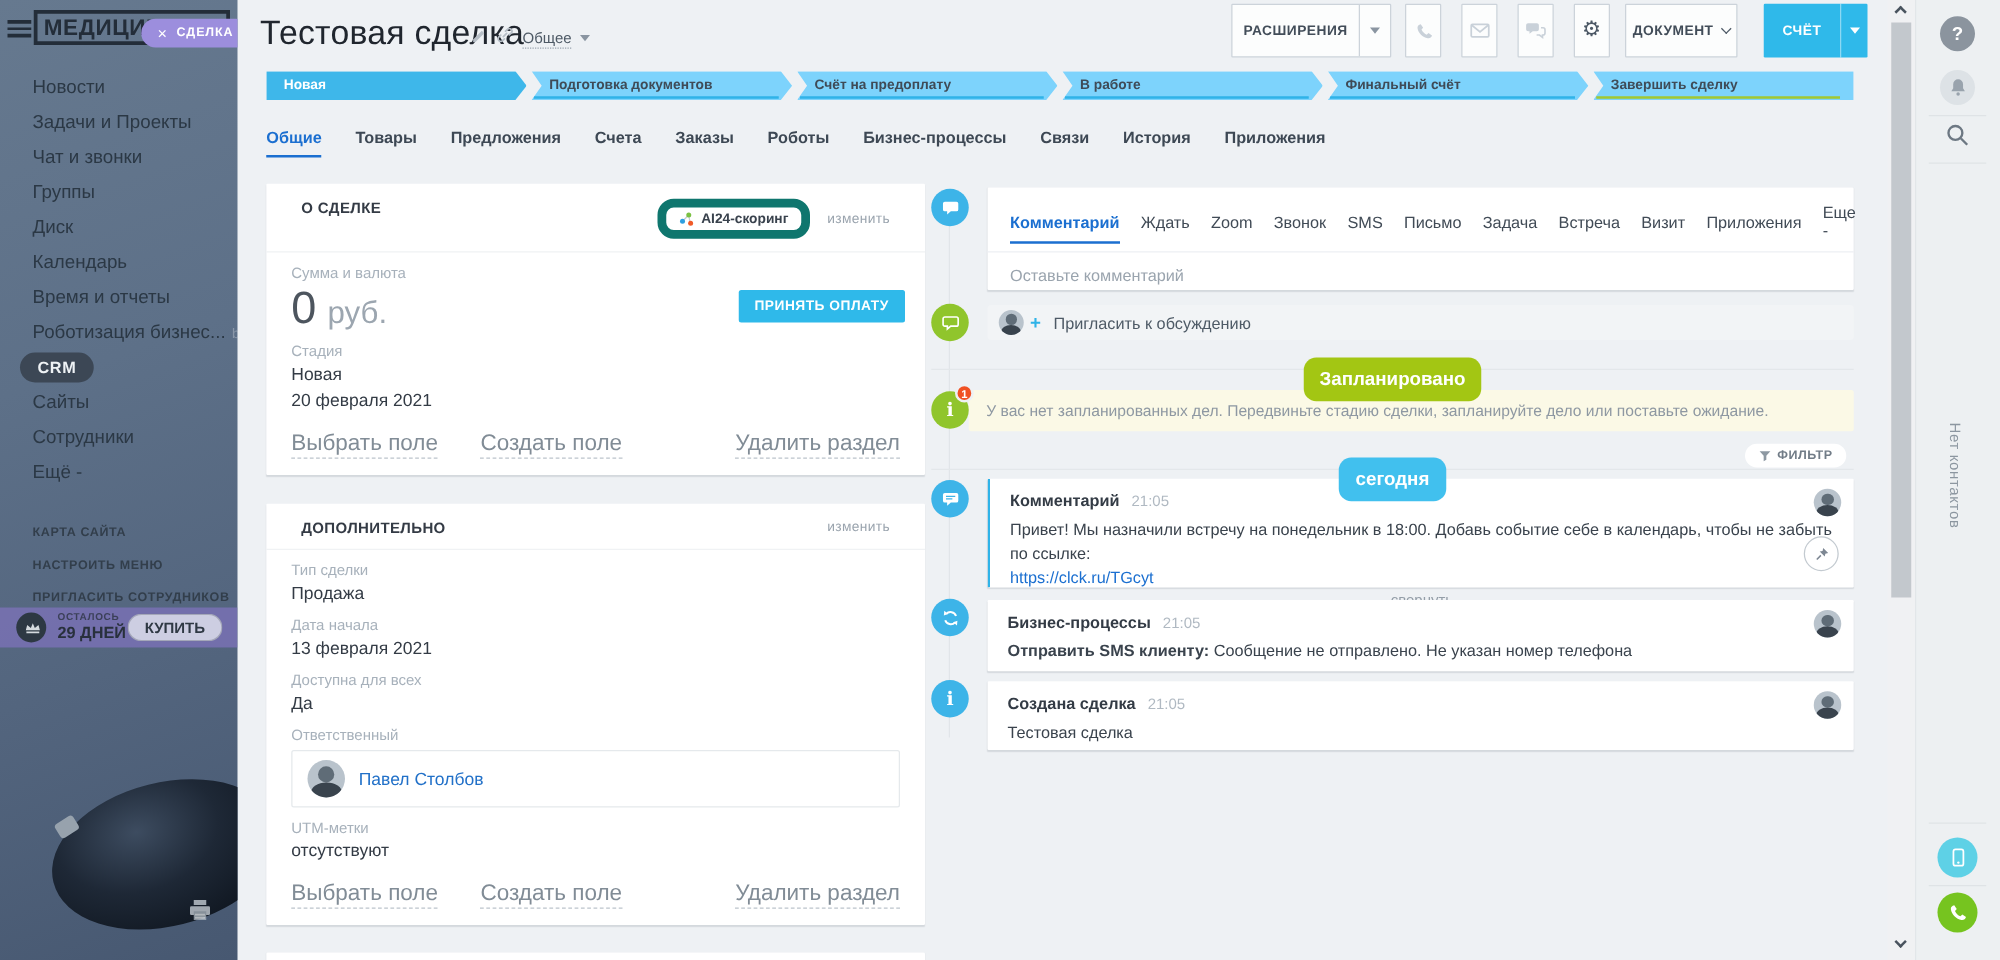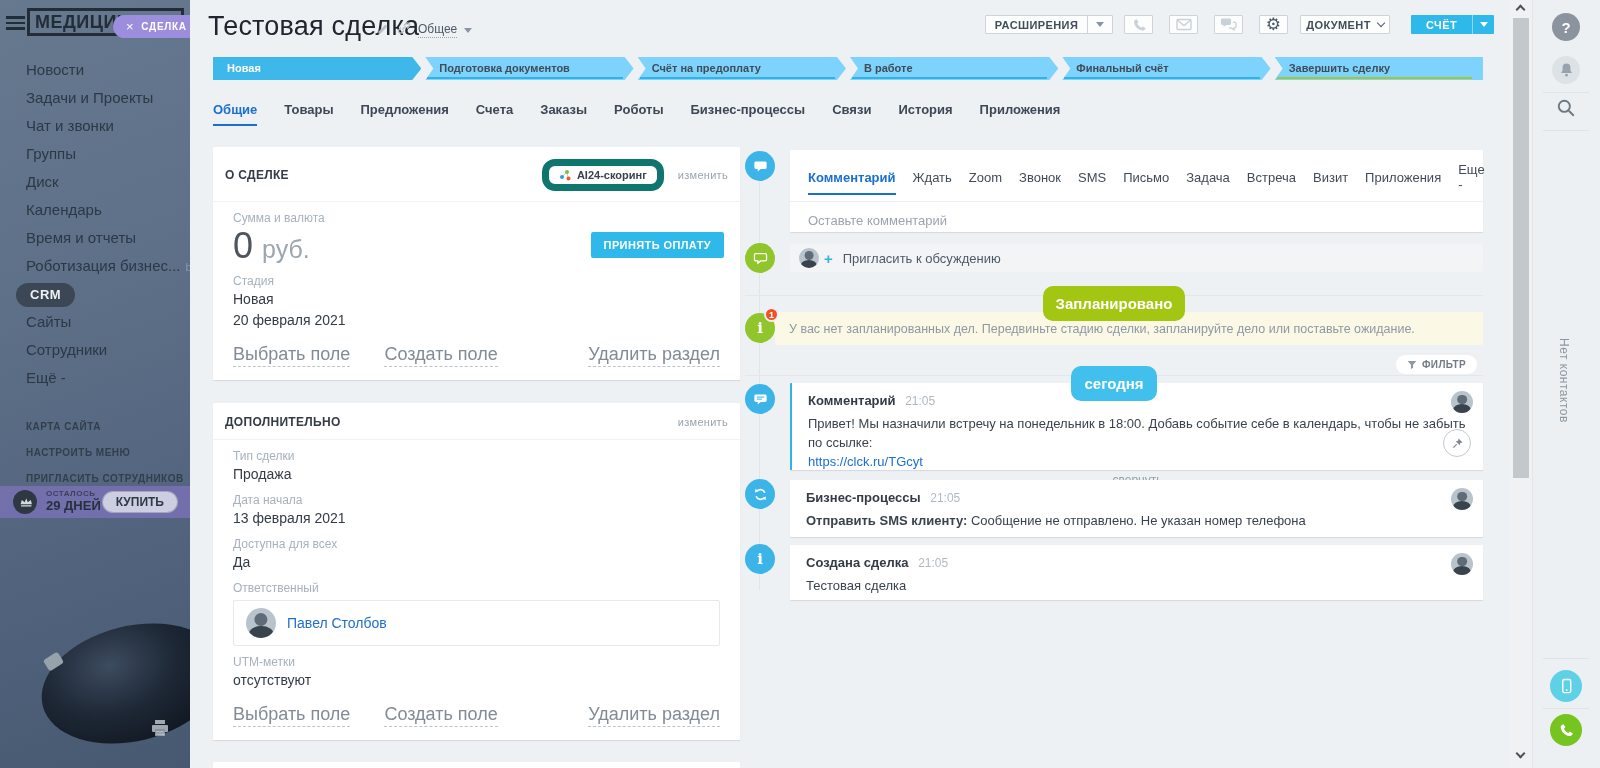--- a/index.html
+++ b/index.html
@@ -47,21 +47,21 @@
   .printer-ic { position:absolute; left:150px; top:719px; opacity:.75; cursor:pointer; }
 
   
   .page-title { position:absolute; left:208px; top:11px; font-size:27px; font-weight:400; color:#20262e; letter-spacing:.2px; }
   .title-tools { position:absolute; left:377px; top:21px; display:flex; align-items:center; gap:7px; }
   .scope-link { font-size:12px; color:#4d5965; border-bottom:1px dotted #98a3ad; padding-bottom:1px; }
   .caret { width:0; height:0; border-left:4px solid transparent; border-right:4px solid transparent;
     border-top:5px solid #8a95a1; }
   .caret.white { border-top-color:#fff; }
   .actions { position:absolute; left:985px; top:10px; height:29px; display:flex; align-items:center; }
-  .btn { height:19px; background:#fcfdfd; border:1px solid #ccd3da; display:flex; align-items:center;
+  .btn { height:43px; background:#fcfdfd; border:1px solid #ccd3da; display:flex; align-items:center;
     justify-content:center; font-size:11px; font-weight:700; color:#424d59; letter-spacing:.4px;
     cursor:pointer; border-radius:1px; }
   .btn-ext { width:128px; padding:0; margin-right:11px; }
   .btn-ext .lbl { flex:1; text-align:center; }
   .btn-ext .caret-cell { width:25px; height:100%; display:flex; align-items:center; justify-content:center;
     border-left:1px solid #ccd3da; }
   .btn-ico { width:29px; margin-right:16px; }
   .btn-ico.last { margin-right:12px; }
   .btn-doc { width:90px; gap:7px; margin-right:21px; }
   .chevron-dn { width:6px; height:6px; border-right:1.6px solid #4d5966; border-bottom:1.6px solid #4d5966;
@@ -86,21 +86,21 @@
   
   .tabs { position:absolute; left:213px; top:102px; display:flex; gap:27px; }
   .tab { font-size:13px; font-weight:600; color:#3d4854; padding-bottom:7px; cursor:pointer; white-space:nowrap; }
   .tab.active { color:#1b6fd0; border-bottom:2px solid #1b6fd0; }
 
   
   .left-col { position:absolute; left:213px; top:147px; width:527px; }
   .card { background:#fff; box-shadow:0 1px 1px rgba(60,70,85,.14); border-radius:1px; }
   .card.c2 { margin-top:23px; }
   .card.c3 { margin-top:22px; height:74px; overflow:hidden; }
-  .section-head { display:flex; align-items:center; padding:12px 12px 10px; border-bottom:1px solid #f0f2f4; }
+  .section-head { display:flex; padding:12px 28px 10px; border-bottom:1px solid #f0f2f4; }
   .sec-title { font-size:12px; font-weight:700; color:#343b45; letter-spacing:.3px; }
   .head-right { margin-left:auto; display:flex; align-items:center; gap:14px; }
   .ai-badge { display:flex; align-items:center; gap:6px; border:7px solid #0f766e; border-radius:13px;
     padding:3px 10px; font-size:11px; font-weight:700; color:#39424d; background:#fff; cursor:pointer; }
   .edit-link { font-size:11px; color:#9aa4ae; letter-spacing:.3px; }
   .f-label { padding:9px 20px 0; font-size:12px; color:#a7b1bb; line-height:14px; }
   .f-value { padding:2px 20px 0; font-size:14px; color:#333b45; line-height:19px; }
   .amount-row { position:relative; padding:0 20px; display:flex; align-items:baseline; height:40px; }
   .amount-num { font-size:36px; color:#4d555e; }
   .amount-cur { font-size:25px; color:#9ca6b0; margin-left:9px; }

